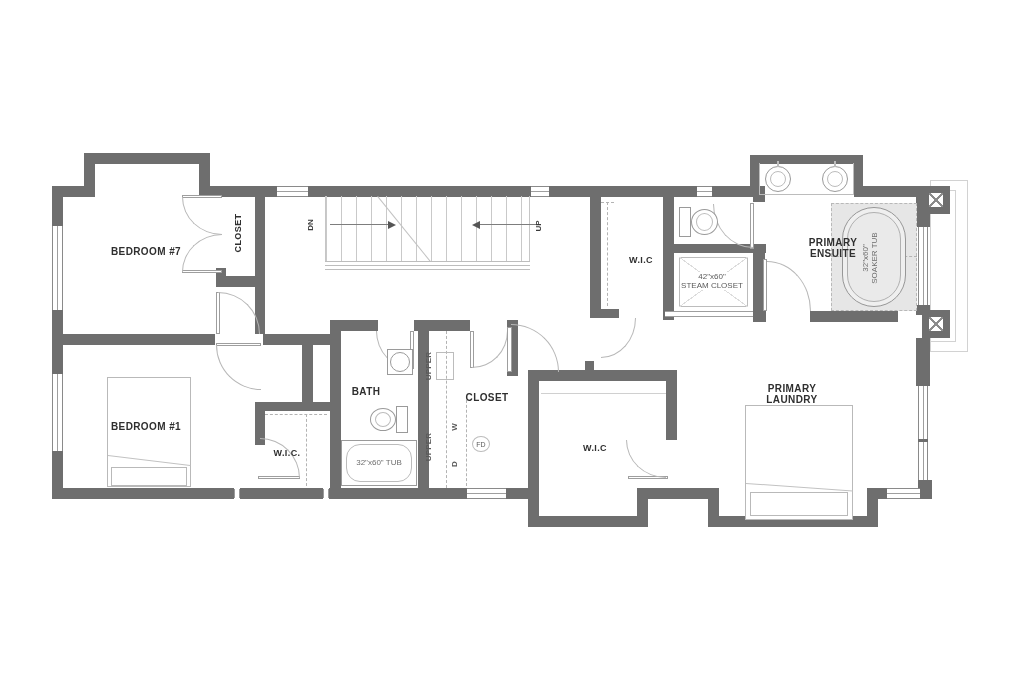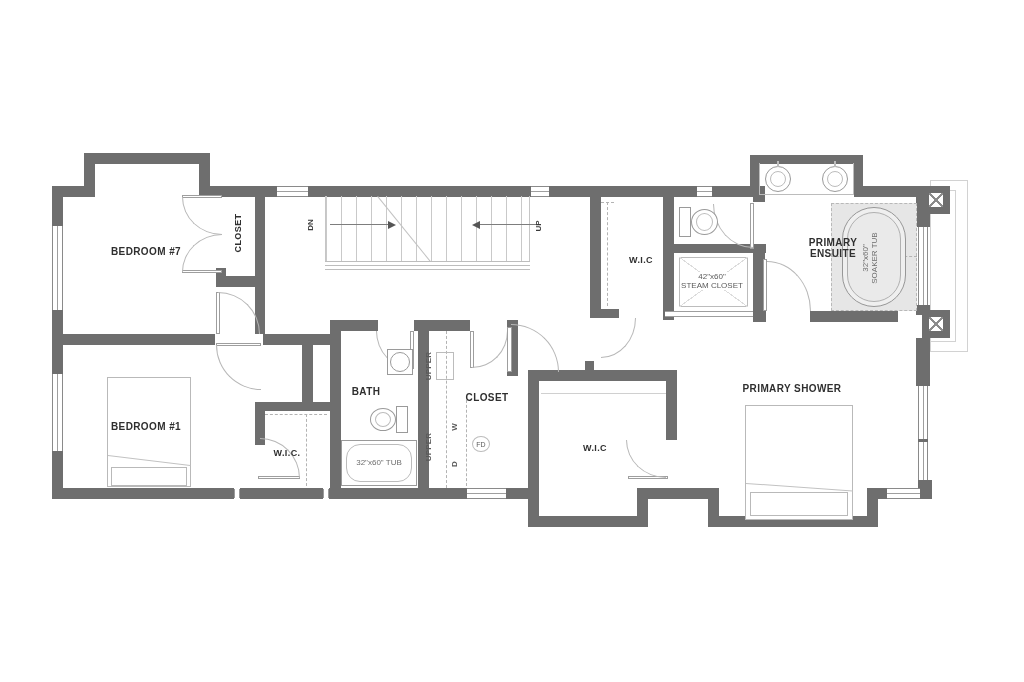--- a/index.html
+++ b/index.html
@@ -240,15 +240,15 @@
 
   <div class="lab" style="left:76px;top:246px;width:140px;">BEDROOM #7</div>
   <div class="lab rot" style="left:210px;top:226px;width:60px;height:14px;font-size:9px;">CLOSET</div>
   <div class="lab" style="left:76px;top:421px;width:140px;text-align:center;">BEDROOM #1</div>
   <div class="lab" style="left:252px;top:448px;width:70px;font-size:9px;">W.I.C.</div>
   <div class="lab" style="left:336px;top:386px;width:60px;">BATH</div>
   <div class="lab" style="left:447px;top:392px;width:80px;">CLOSET</div>
   <div class="lab" style="left:560px;top:443px;width:70px;font-size:9px;">W.I.C</div>
   <div class="lab" style="left:606px;top:255px;width:70px;font-size:9px;">W.I.C</div>
   <div class="lab" style="left:793px;top:237px;width:80px;">PRIMARY ENSUITE</div>
-  <div class="lab" style="left:742px;top:383px;width:100px;">PRIMARY SHOWER</div>
+  <div class="lab" style="left:742px;top:383px;width:100px;">PRIMARY LAUNDRY</div>
 
 </div>
 
 </body></html>

